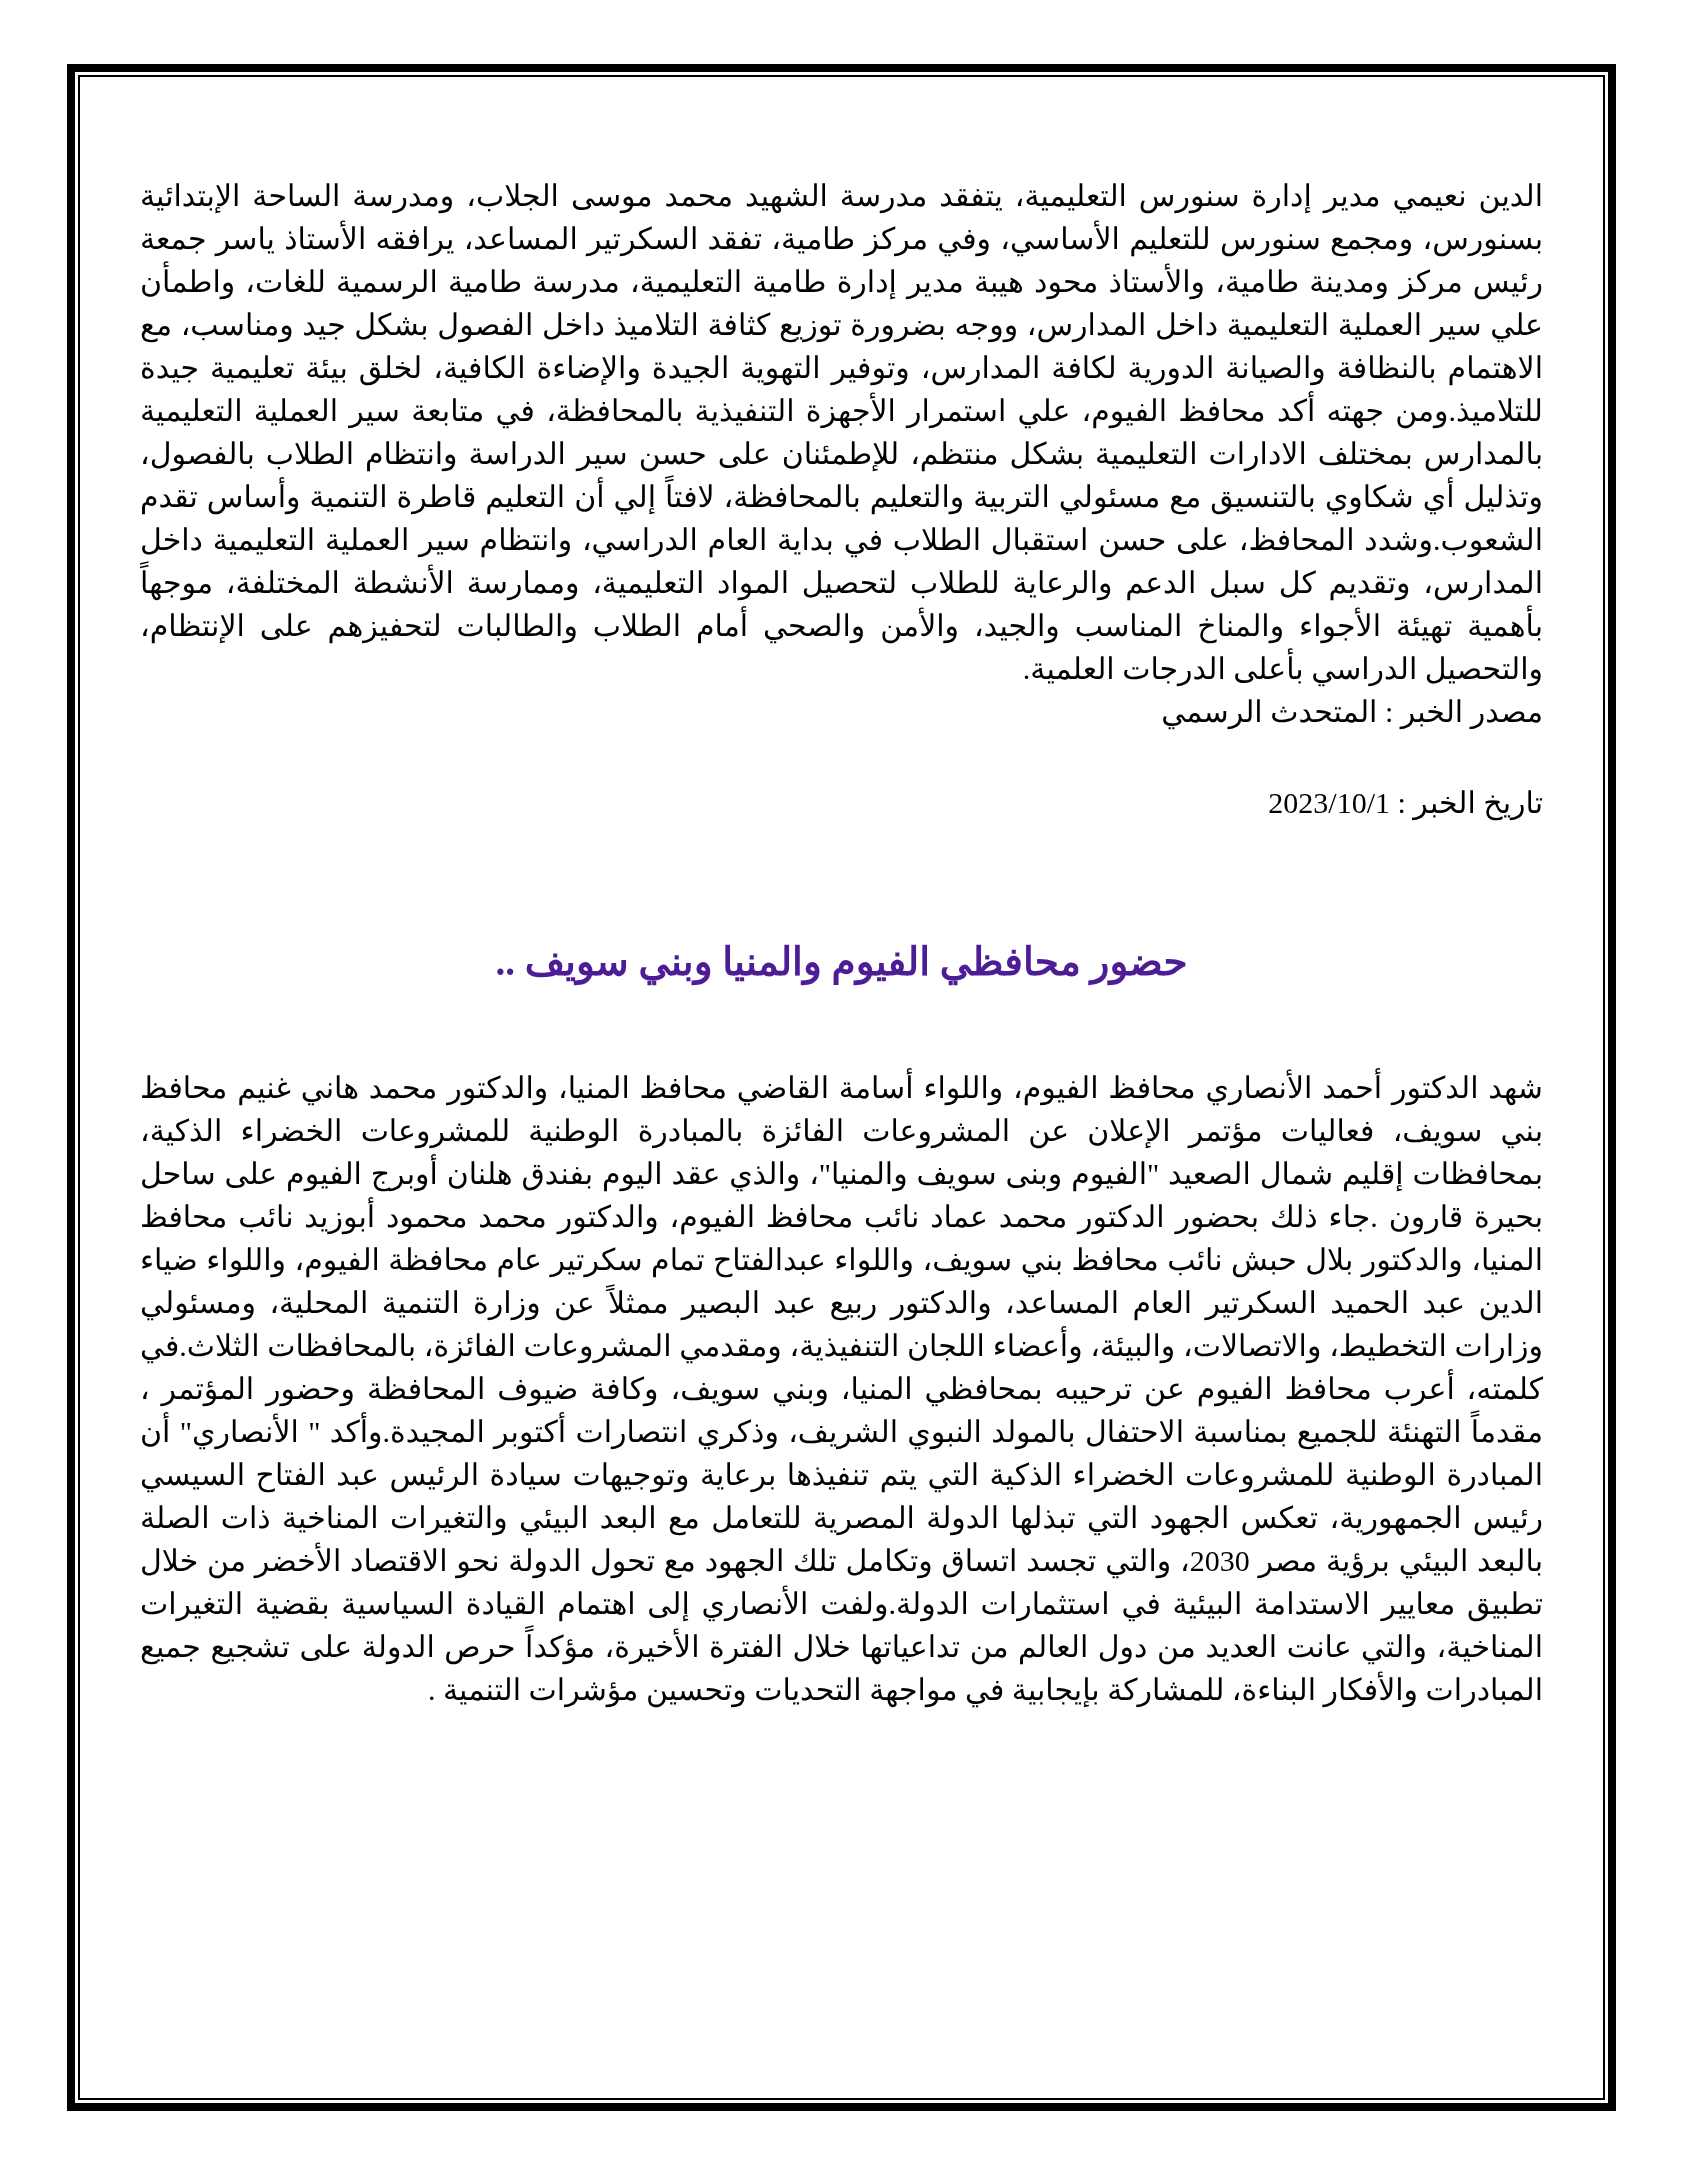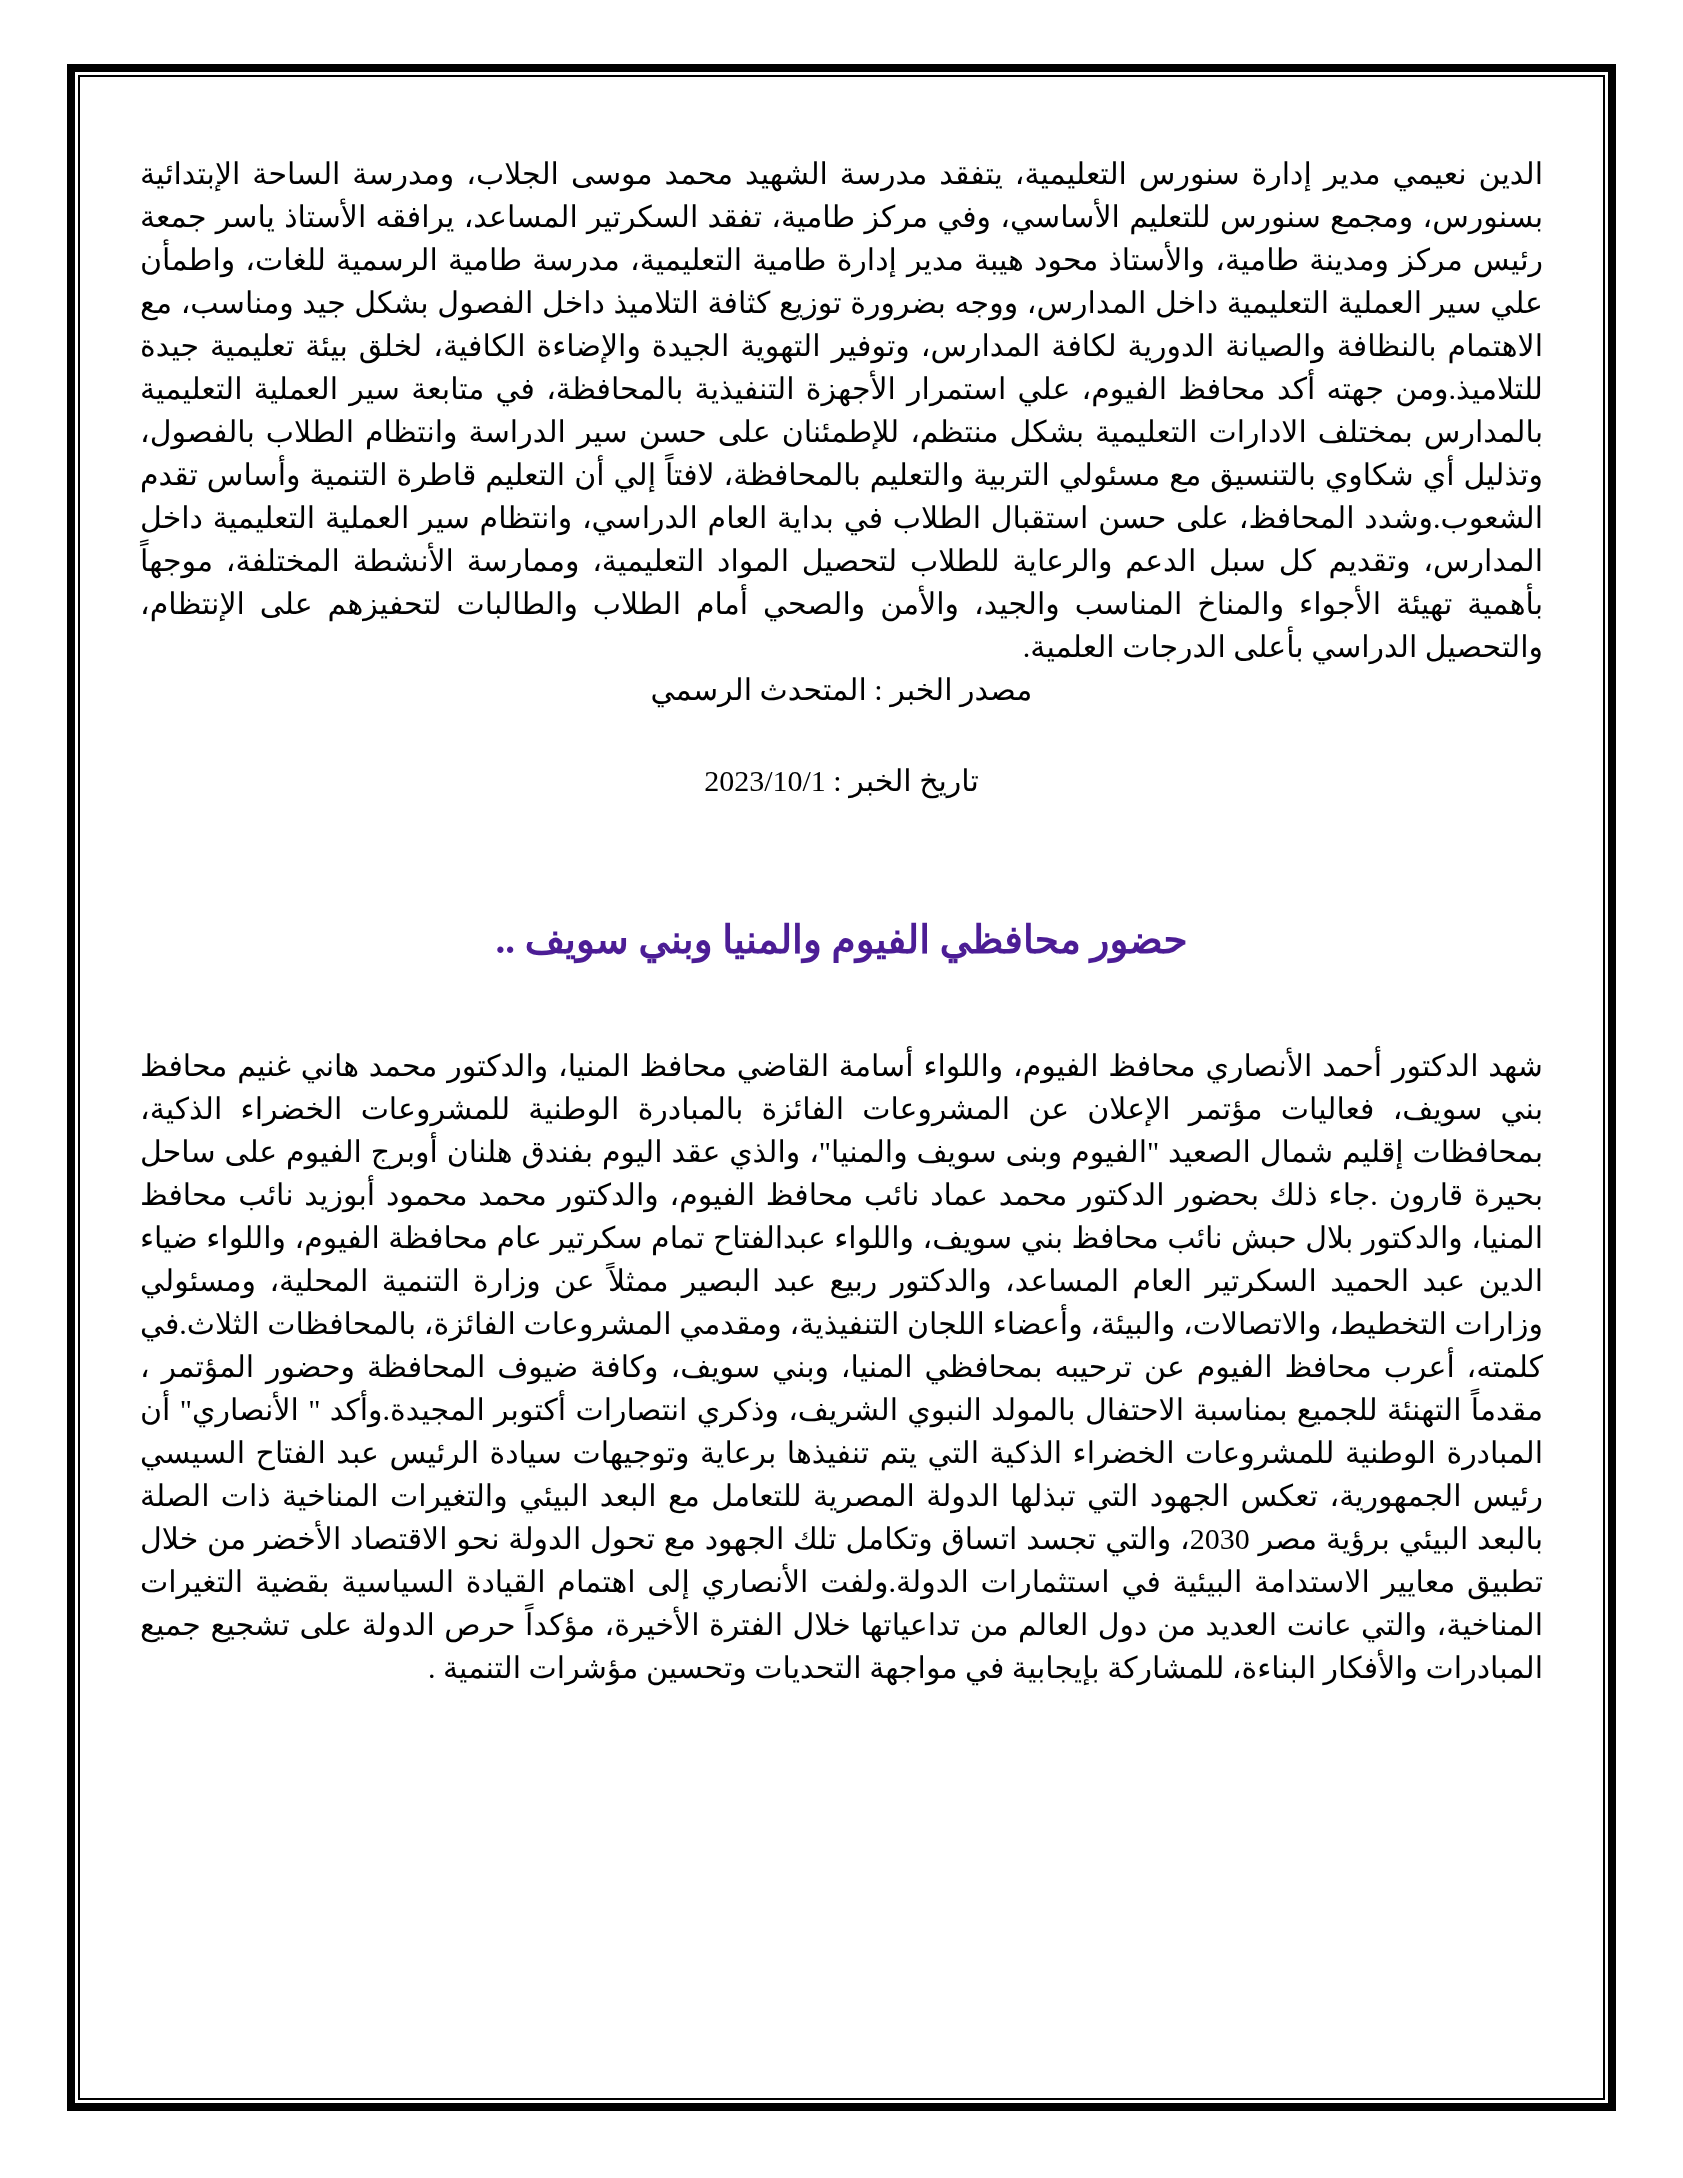--- a/index.html
+++ b/index.html
@@ -31,35 +31,35 @@
     bottom: 3px;
     border: 2px solid #000000;
   }
   .content {
     position: absolute;
     left: 75px;
     top: 77px;
     width: 1533px;
     height: 2022px;
     box-sizing: border-box;
-    padding: 75px 65px 0 65px;
+    padding: 97px 65px 0 65px;
     direction: rtl;
     overflow: hidden;
   }
   .body-par {
     font-size: 30px;
     line-height: 43px;
     text-align: justify;
     text-justify: inter-word;
     margin: 0;
   }
   .meta-line {
     font-size: 30px;
     line-height: 43px;
-    text-align: center;
+    text-align: right;
     margin: 0;
   }
   .date-line {
     margin-top: 48px;
   }
   .headline {
     margin-top: 109px;
     text-align: center;
     font-weight: bold;
     font-size: 39px;

